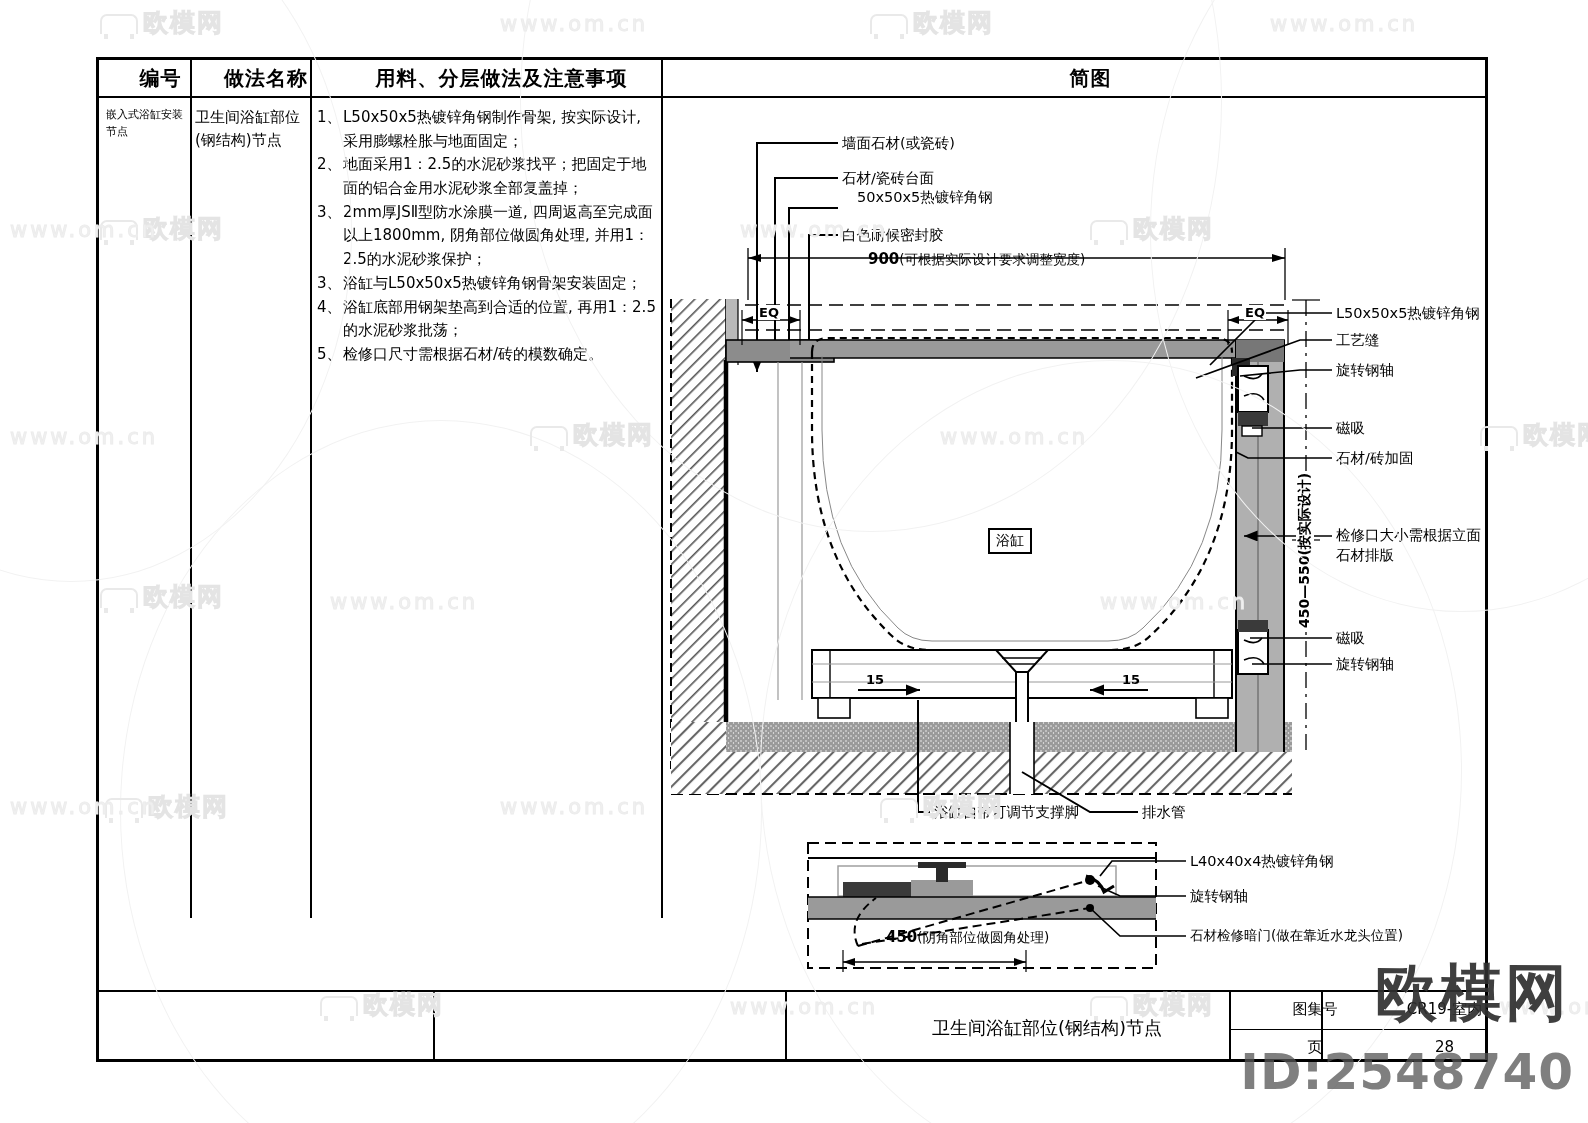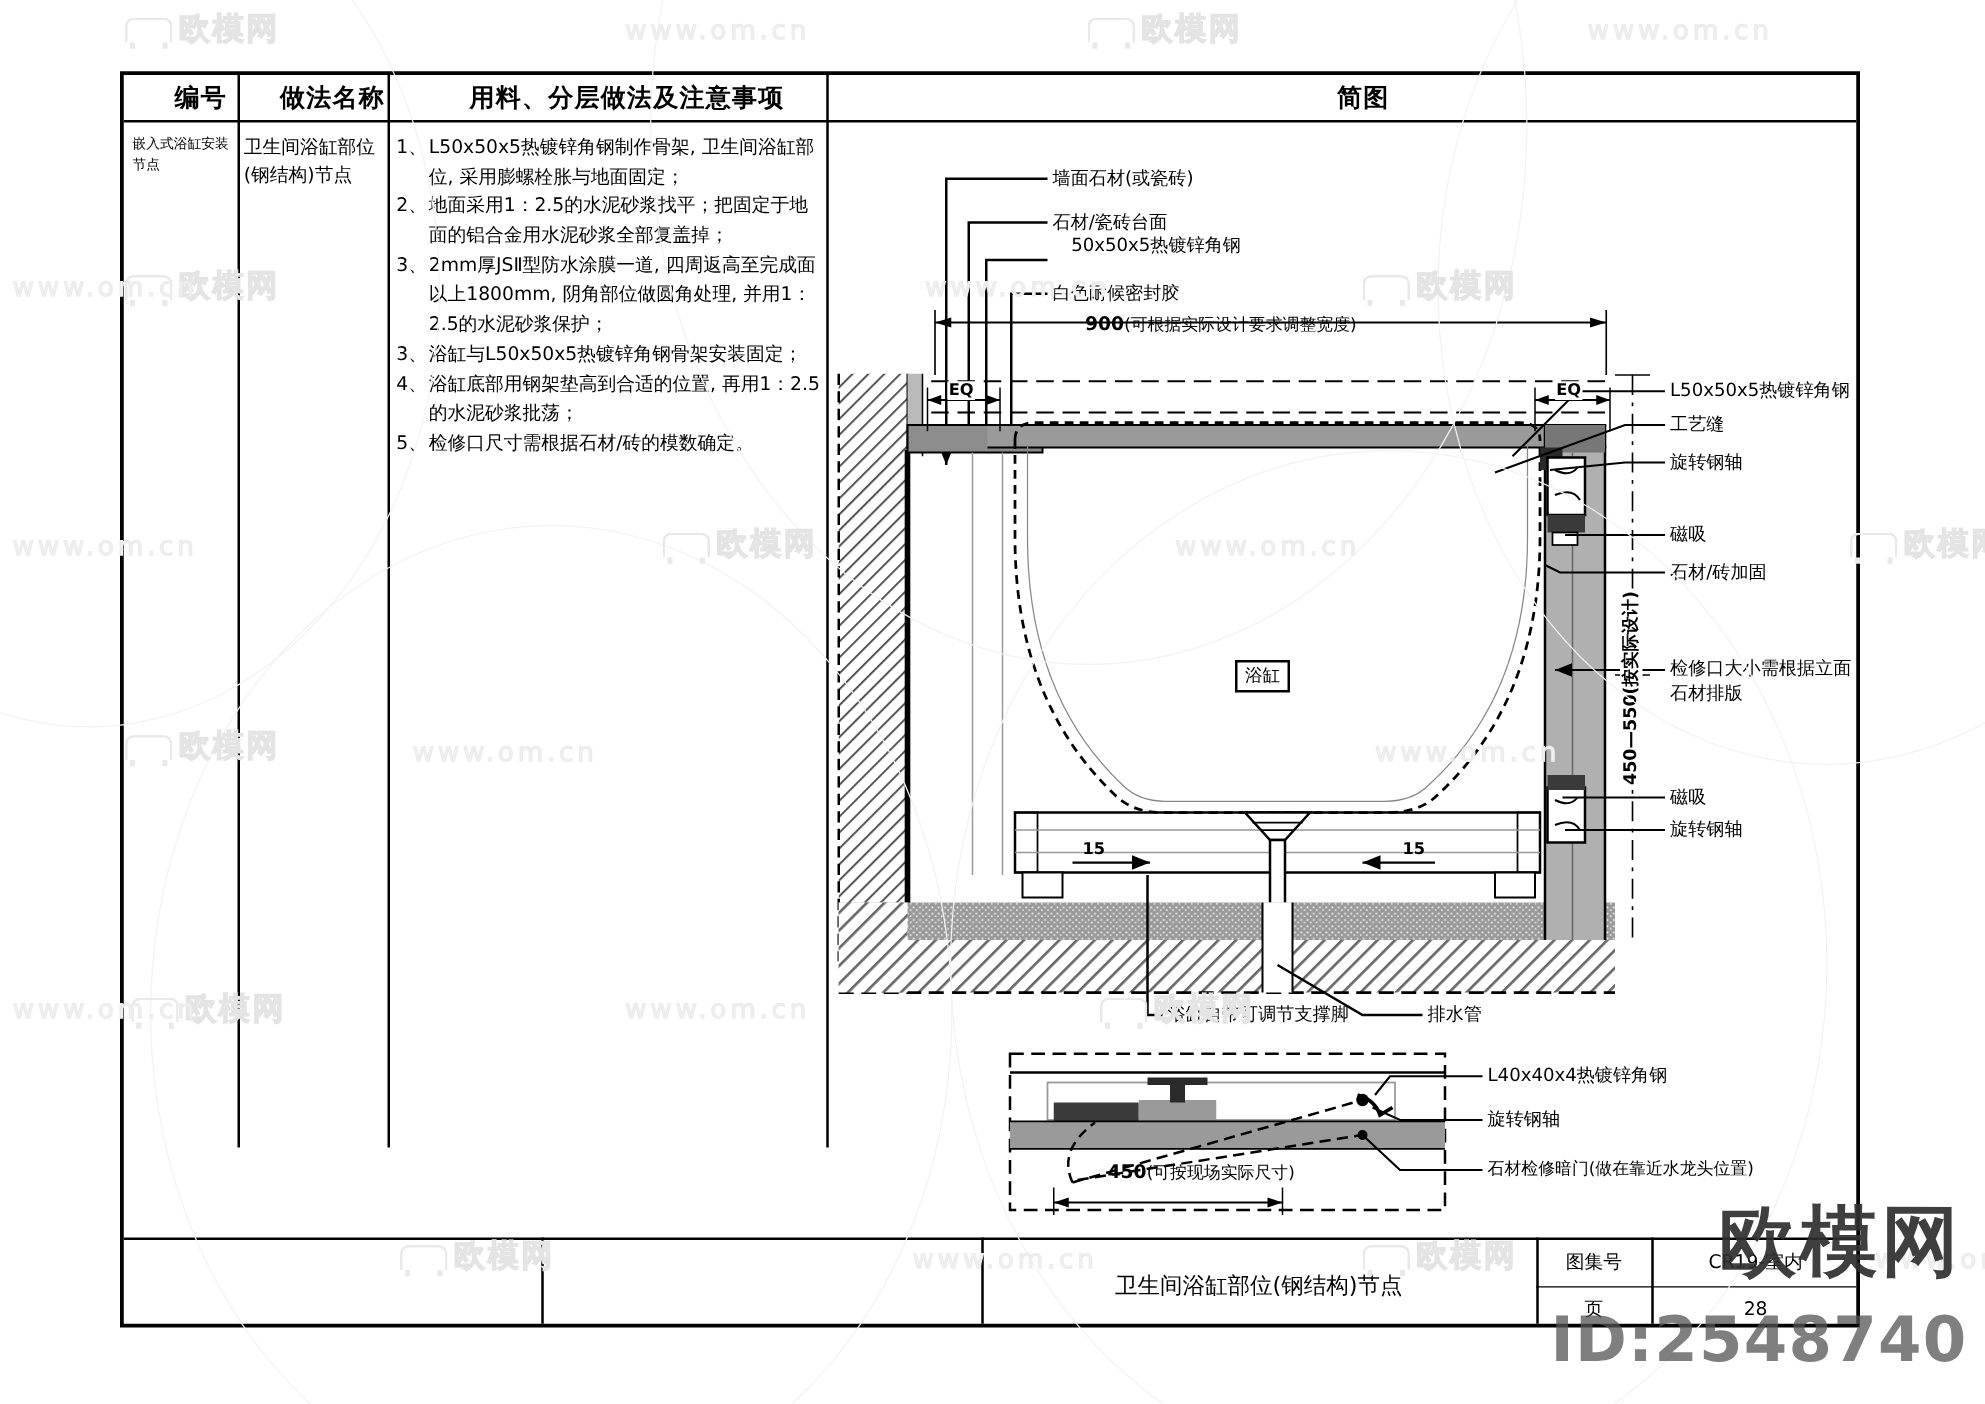--- a/index.html
+++ b/index.html
@@ -85,21 +85,21 @@
     position:absolute;border:2px solid #000;background:#fff;
     font-size:14px;padding:2px 6px;z-index:4;
   }
   .vdim{
     position:absolute;z-index:4;font-size:14px;font-weight:bold;
     transform-origin:left top;transform:rotate(-90deg);white-space:nowrap;
     background:#fff;padding:0 2px;
   }
   .tiny{position:absolute;font-size:13px;font-weight:bold;z-index:4;}
   
-  .tb{position:absolute;font-size:18px;display:flex;align-items:center;justify-content:center;}
+  .tb{position:absolute;font-size:18px;display:flex;align-items:center;justify-content:center;padding-left:40px;}
   .tb.small{font-size:15px;}
 </style>
 </head>
 <body>
 
 <div class="wm-layer">
   <div class="wm-swoosh" style="left:-210px;top:-120px;width:560px;height:700px;"></div>
   <div class="wm-swoosh" style="left:520px;top:-330px;width:700px;height:860px;"></div>
   <div class="wm-swoosh" style="left:1150px;top:-150px;width:620px;height:760px;"></div>
   <div class="wm-swoosh" style="left:120px;top:420px;width:640px;height:780px;"></div>
@@ -155,21 +155,21 @@
     <span>嵌入式浴缸安装节点</span>
   </div>
 
   <div class="cellwrap colB" style="left:96px;top:46px;width:110px;">
     <span>卫生间浴缸部位(钢结构)节点</span>
   </div>
 
   <div class="cellwrap notes" style="left:218px;top:46px;width:340px;">
     <div class="ln">
         <span class="num">1、</span>
-        <span class="txt">L50x50x5热镀锌角钢制作骨架, 卫生间浴缸部位, 采用膨螺栓胀与地面固定；</span>
+        <span class="txt">L50x50x5热镀锌角钢制作骨架, 按实际设计, 采用膨螺栓胀与地面固定；</span>
       </div>
     <div class="ln">
         <span class="num">2、</span>
         <span class="txt">地面采用1：2.5的水泥砂浆找平；把固定于地面的铝合金用水泥砂浆全部复盖掉；</span>
       </div>
     <div class="ln">
         <span class="num">3、</span>
         <span class="txt">2mm厚JSⅡ型防水涂膜一道, 四周返高至完成面以上1800mm, 阴角部位做圆角处理, 并用1：2.5的水泥砂浆保护；</span>
       </div>
     <div class="ln">
@@ -390,18 +390,18 @@
   <div class="tiny" style="left:1122px;top:672px;">15</div>
 
   <div class="lbl" style="left:934px;top:803px;">浴缸自带可调节支撑脚</div>
   <div class="lbl" style="left:1142px;top:803px;">排水管</div>
 
   <div class="lbl" style="left:1190px;top:852px;">L40x40x4热镀锌角钢</div>
   <div class="lbl" style="left:1190px;top:887px;">旋转钢轴</div>
   <div class="lbl sm" style="left:1190px;top:927px;">石材检修暗门(做在靠近水龙头位置)</div>
 
   <div class="dim" style="left:886px;top:928px;">
-    <span>450</span><span class="paren">(可按现场实际尺寸)</span>
+    <span>450</span><span class="paren">(阴角部位做圆角处理)</span>
   </div>
 </div>
 
 <div class="wm-big">欧模网</div>
 <div class="wm-id">ID:2548740</div>
 
 </body></html>

